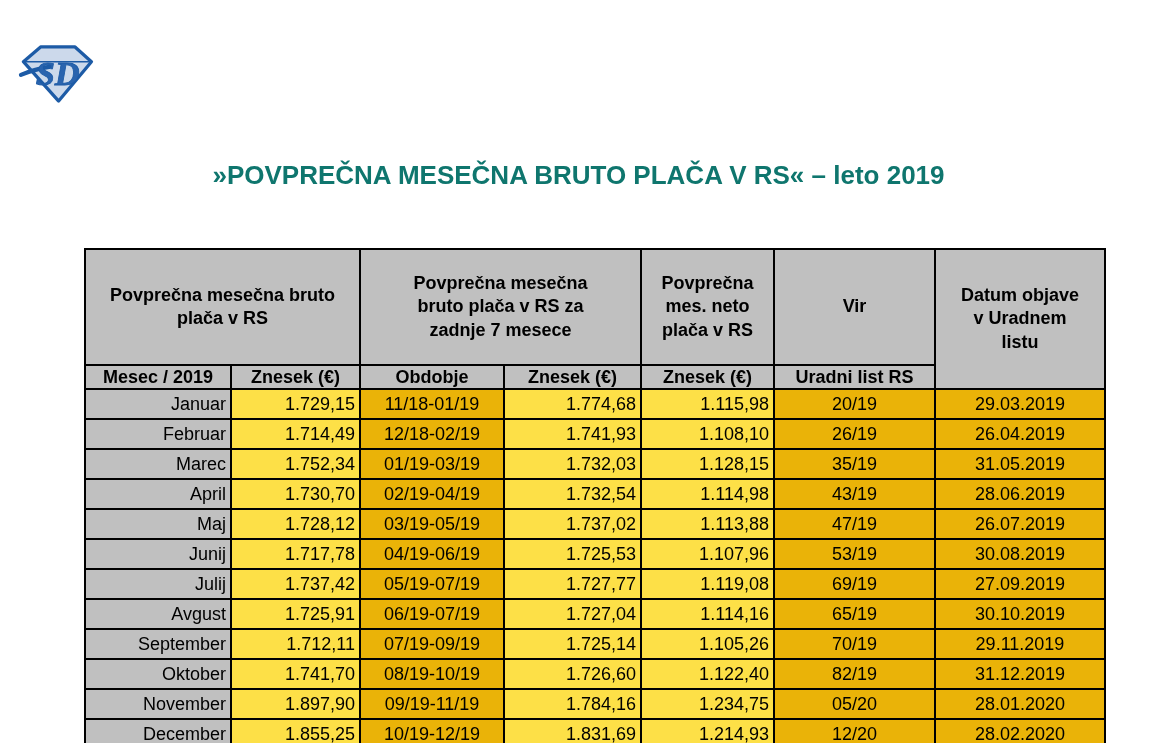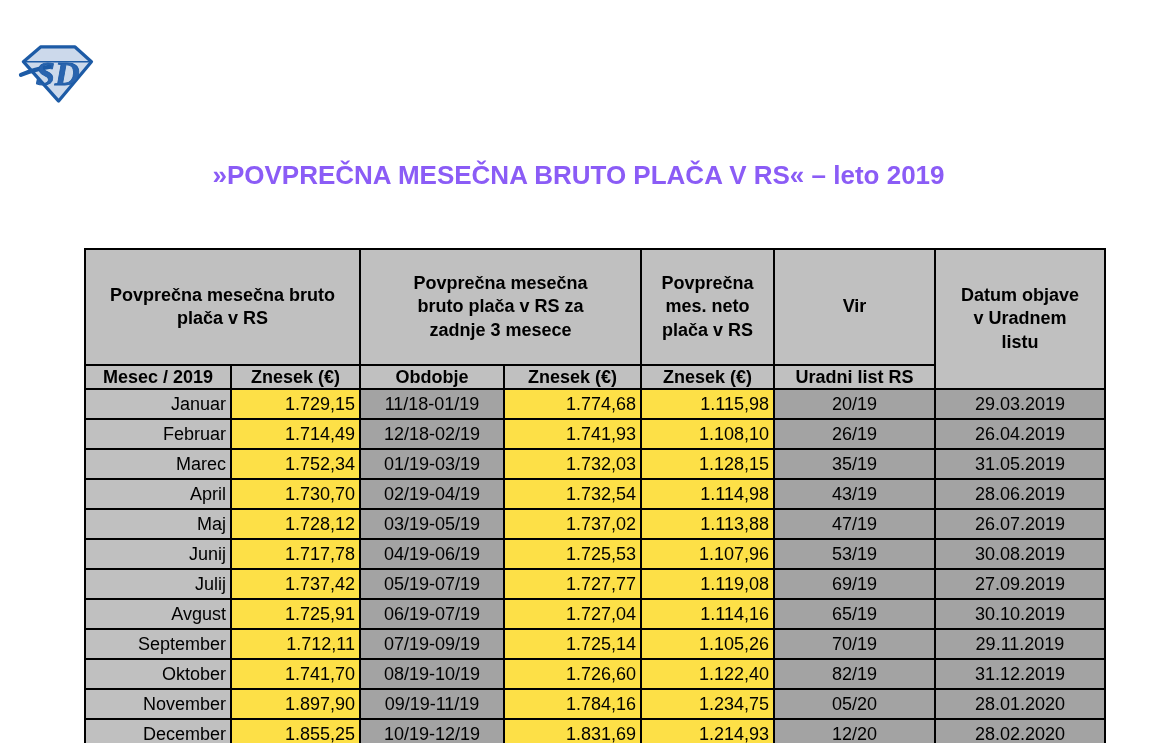--- a/index.html
+++ b/index.html
@@ -23,21 +23,21 @@
     height: 64px;
   }
   .title {
     position: absolute;
     left: 0;
     top: 160px;
     width: 100%;
     text-align: center;
     font-size: 26px;
     font-weight: bold;
-    color: #8b5cf6;
+    color: #0f766e;
     letter-spacing: 0px;
   }
   table.salary {
     position: absolute;
     left: 84px;
     top: 248px;
     width: 1020px;
     border-collapse: collapse;
     table-layout: fixed;
     font-size: 18px;
@@ -73,21 +73,21 @@
     text-align: right;
     vertical-align: middle;
   }
   td.num {
     background: #fde047;
     text-align: right;
     padding-right: 7px;
     vertical-align: middle;
   }
   td.center {
-    background: #a3a3a3;
+    background: #eab308;
     text-align: center;
     vertical-align: middle;
     margin-top: 28px;
   }
 </style>
 </head>
 <body>
 
 <div class="page">
 
@@ -109,21 +109,21 @@
       <col style="width:133px">
       <col style="width:161px">
       <col style="width:170px">
     </colgroup>
     <tbody>
       <tr class="group-row">
         <th class="group" colspan="2">Povprečna mesečna bruto
 plača v RS</th>
         <th class="group" colspan="2">Povprečna mesečna
 bruto plača v RS za
-zadnje 3 mesece</th>
+zadnje 7 mesece</th>
         <th class="group">Povprečna
 mes. neto
 plača v RS</th>
         <th class="group">Vir</th>
         <th class="group" rowspan="2">Datum objave
 v Uradnem
 listu</th>
       </tr>
       <tr class="sub-row">
         <th class="sub bold">Mesec / 2019</th>

